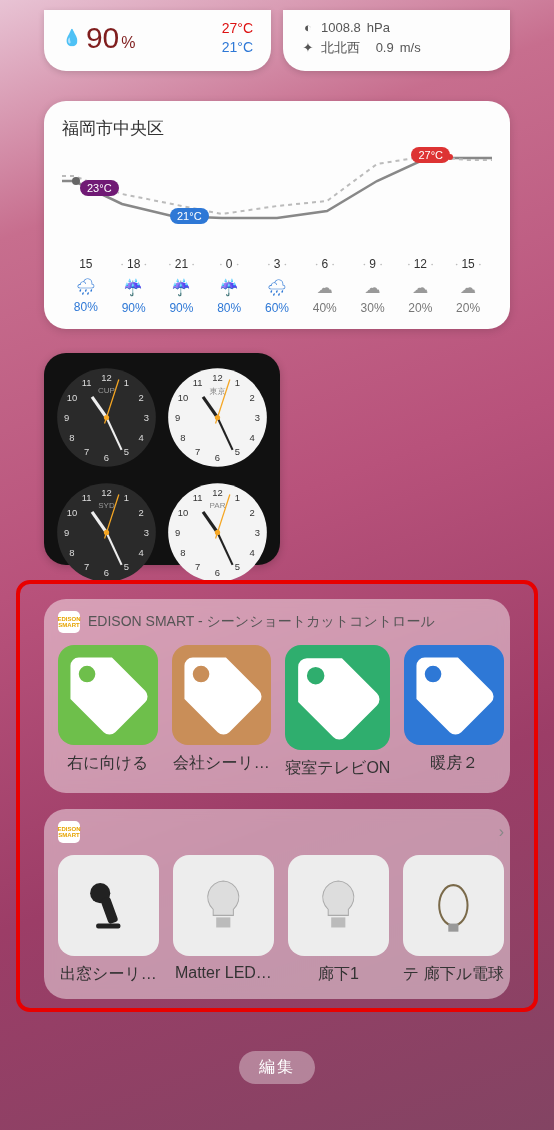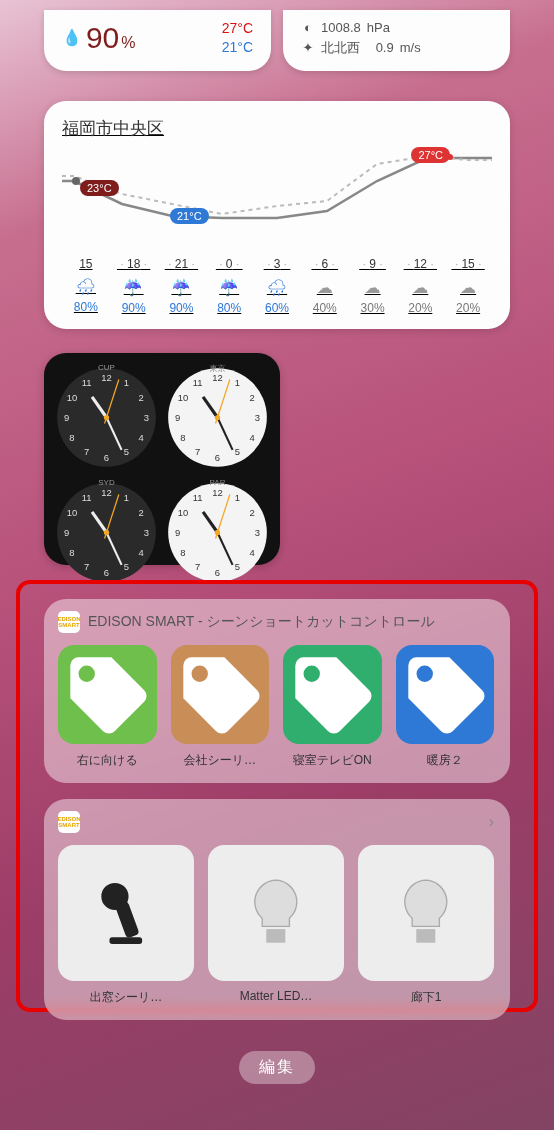--- a/index.html
+++ b/index.html
@@ -27,27 +27,26 @@
   .press-wind { font-size: 13px; color:#555; line-height:1.5; width:100%; }
   .pw-row { display:flex; align-items:center; gap:6px; }
   .mini-ico { width:14px; height:14px; display:inline-flex; align-items:center; justify-content:center; }
 
   .weather-card {
     margin: 30px 44px 0 44px;
     background: #FDFDFD;
     border-radius: 22px;
     padding: 16px 18px 14px 18px;
     box-shadow: 0 2px 8px rgba(0,0,0,0.15);
-    text-decoration: underline;
   }
   .loc { font-size: 17px; color:#333; margin-bottom: 6px; }
   .chart-wrap { position:relative; height: 90px; }
   .chart-wrap svg { width:100%; height:100%; }
   .badge { position:absolute; font-size:11px; color:#fff; padding:2px 7px; border-radius:10px; }
-  .badge.gray { background:#7f1d1d; }
+  .badge.gray { background:#701a75; }
   .badge.blue { background:#2E78D6; }
   .badge.red  { background:#D33; }
   .hours { display:flex; justify-content:flex-end; margin-top:21px; }
   .hcol { flex:1; text-align:center; font-size:12px; color:#555; }
   .hcol .hr { color:#333; }
   .hcol .wico { margin:6px 0 4px 0; font-size:16px; }
   .hcol .rain.blue { color:#2E78D6; }
   .hcol .rain.gray { color:#777; }
   .dot { color:#bbb; font-size:10px; }
 
@@ -55,51 +54,51 @@
     margin: 24px 0 0 44px;
     width: 236px; height: 212px;
     background: #111;
     border-radius: 22px;
     padding: 10px;
     display:grid; grid-template-columns:1fr 1fr; grid-template-rows:1fr 1fr; gap:6px;
     box-shadow: 0 2px 8px rgba(0,0,0,0.2);
   }
   .clock { width:100%; height:100%; position:relative; }
   .clock svg { width:100%; height:100%; }
-  .clock .lbl { position:absolute; top:0; left:0; right:0; text-align:center; font-size:8px; }
+  .clock .lbl { position:absolute; top:23px; left:0; right:0; text-align:center; font-size:8px; }
   .clock.dark .lbl { color:#999; }
   .clock.light .lbl { color:#888; }
 
   .red-box {
     position:absolute; left:16px; right:16px; top:580px; height:432px;
     border:4px solid #E80000; border-radius:14px; pointer-events:none;
   }
 
   .es-card {
     margin: 34px 44px 0 44px;
     background: rgba(255,255,255,0.45);
     border-radius: 22px;
-    padding: 12px 16px 14px 14px;
+    padding: 12px 6px 14px 14px;
     backdrop-filter: blur(6px);
   }
   .es-head { display:flex; align-items:center; gap:8px; font-size:14px; color:#555; margin-bottom:12px; }
   .es-logo {
     width:22px; height:22px; background:#fff; border-radius:5px;
     display:flex; align-items:center; justify-content:center;
     font-size:6px; line-height:1; color:#E6A400; font-weight:700; text-align:center;
   }
   .chev { margin-left:auto; color:#888; font-size:16px; }
   .tiles { display:flex; gap:14px; }
   .tile { flex:1; text-align:center; }
   .tile .ico {
     width:100%; aspect-ratio:1; border-radius:16px;
     display:flex; align-items:center; justify-content:center;
     font-size:34px; color:#fff; margin-bottom:8px;
   }
-  .tile .txt { font-size:12px; color:#333; white-space:nowrap; overflow:hidden; text-overflow:ellipsis; }
+  .tile .txt { font-size:16px; color:#333; white-space:nowrap; overflow:hidden; text-overflow:ellipsis; }
   .ico.dev { background:#EDEDED; }
   .ico.dev svg { width:60%; height:60%; }
 
   .edit-btn {
     position:absolute; left:50%; transform:translateX(-50%); bottom:46px;
     background: rgba(255,255,255,0.35);
     color:#fff; font-size:16px; padding:6px 20px;
     border-radius:18px; letter-spacing:2px;
   }
 </style>
@@ -350,16 +349,25 @@
       </div>
       <div class="tile">
         <div class="ico dev">
           <svg viewBox="0 0 60 60">
             <path d="M30 6a16 16 0 0 0-10 28v6h20v-6A16 16 0 0 0 30 6z" fill="#ddd" stroke="#aaa"></path>
             <rect x="23" y="42" width="14" height="10" fill="#bbb"></rect>
           </svg>
         </div>
     <div class="txt">廊下1</div>
       </div>
+      <div class="tile">
+        <div class="ico dev">
+          <svg viewBox="0 0 60 60">
+            <ellipse cx="30" cy="30" rx="14" ry="20" fill="none" stroke="#7a6a4a" stroke-width="2"></ellipse>
+            <rect x="25" y="48" width="10" height="8" fill="#999"></rect>
+          </svg>
+        </div>
+    <div class="txt">テ 廊下ル電球</div>
+      </div>
     </div>
 </div>
 
 <div class="edit-btn">編集</div>
 
 </body></html>

